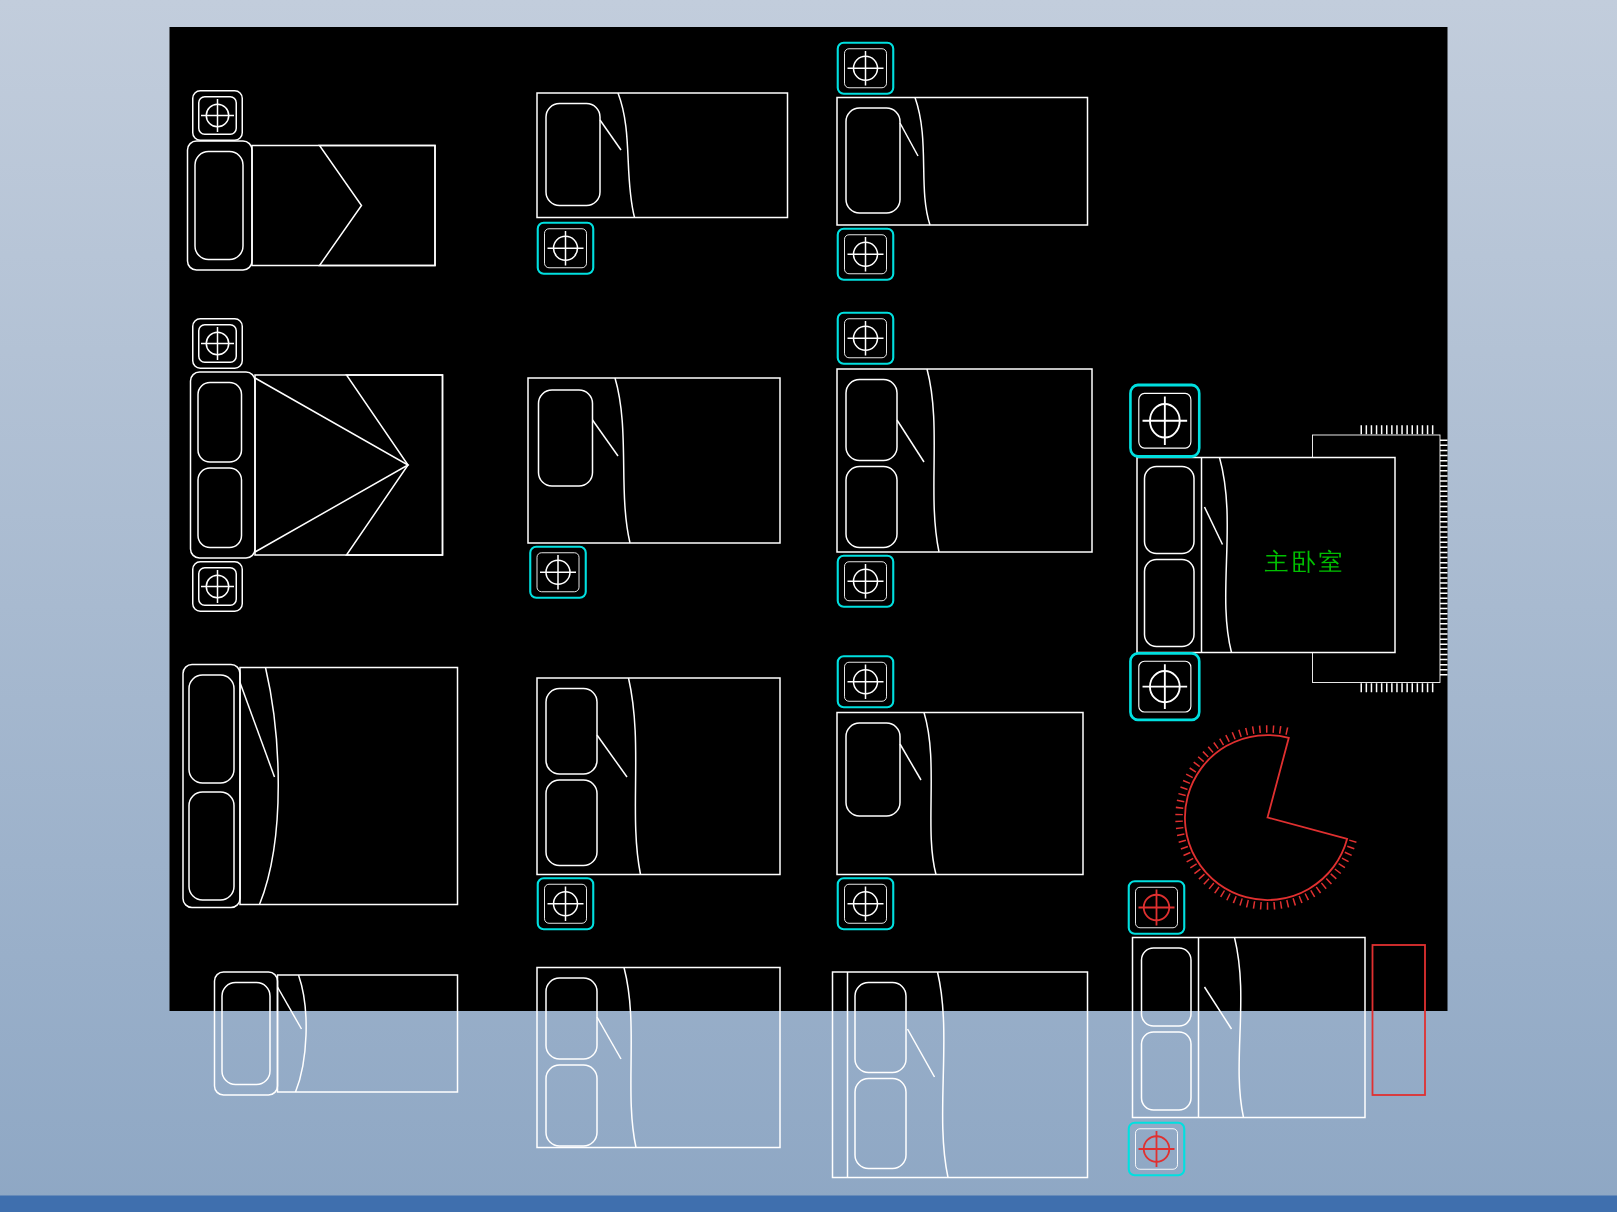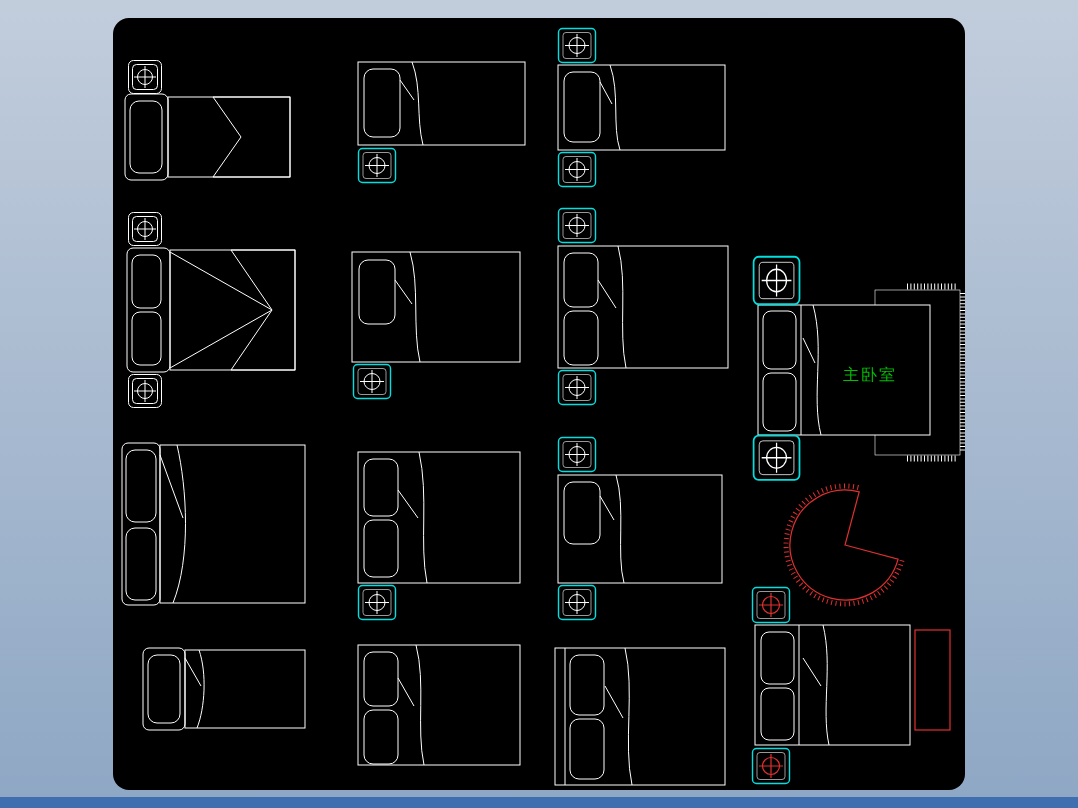--- a/index.html
+++ b/index.html
@@ -1,19 +1,19 @@
 <!DOCTYPE html>
 <html style="--line: #ffffff; --cyan: #00e0e0; --red: #e03030; --green: #00c000; --hatch: #cfcfcf;"><head>
 <meta charset="utf-8">
 <style>
   html,body{margin:0;padding:0;}
   body{width:1078px;height:808px;overflow:hidden;font-family:"DejaVu Sans",sans-serif;}
   .screen{position:relative;width:1078px;height:808px;
           background:linear-gradient(180deg,#c2cddc 0%,#a9b9cf 55%,#8ea7c4 100%);}
-  .canvas{position:absolute;left:113px;top:18px;width:852px;height:772px;background:#000;border-radius:16px;}
+  .canvas{position:absolute;left:113px;top:18px;width:852px;height:656px;background:#000;}
   .canvas svg{display:block;}
   .bottom-strip{position:absolute;left:0;bottom:0;width:1078px;height:11px;background:#3f6fae;}
   .wline{fill:none;stroke:var(--line,#ffffff);stroke-width:1;}
   .wthin{fill:none;stroke:var(--line,#ffffff);stroke-width:0.6;}
   .cline{fill:none;stroke:var(--cyan,#00e0e0);stroke-width:1.4;}
   .rline{fill:none;stroke:var(--red,#e03030);stroke-width:1.2;}
   .bedfill{fill:#000;stroke:var(--line,#ffffff);stroke-width:1;}
   .gtext{fill:var(--green,#00c000);font-family:"DejaVu Sans",sans-serif;font-size:16px;letter-spacing:2px;}
   .fringe{fill:none;stroke:var(--line,#ffffff);stroke-width:6;stroke-dasharray:1 2.4;}
   .rfringe{fill:none;stroke:var(--red,#e03030);stroke-width:5;stroke-dasharray:1 3.5;}

